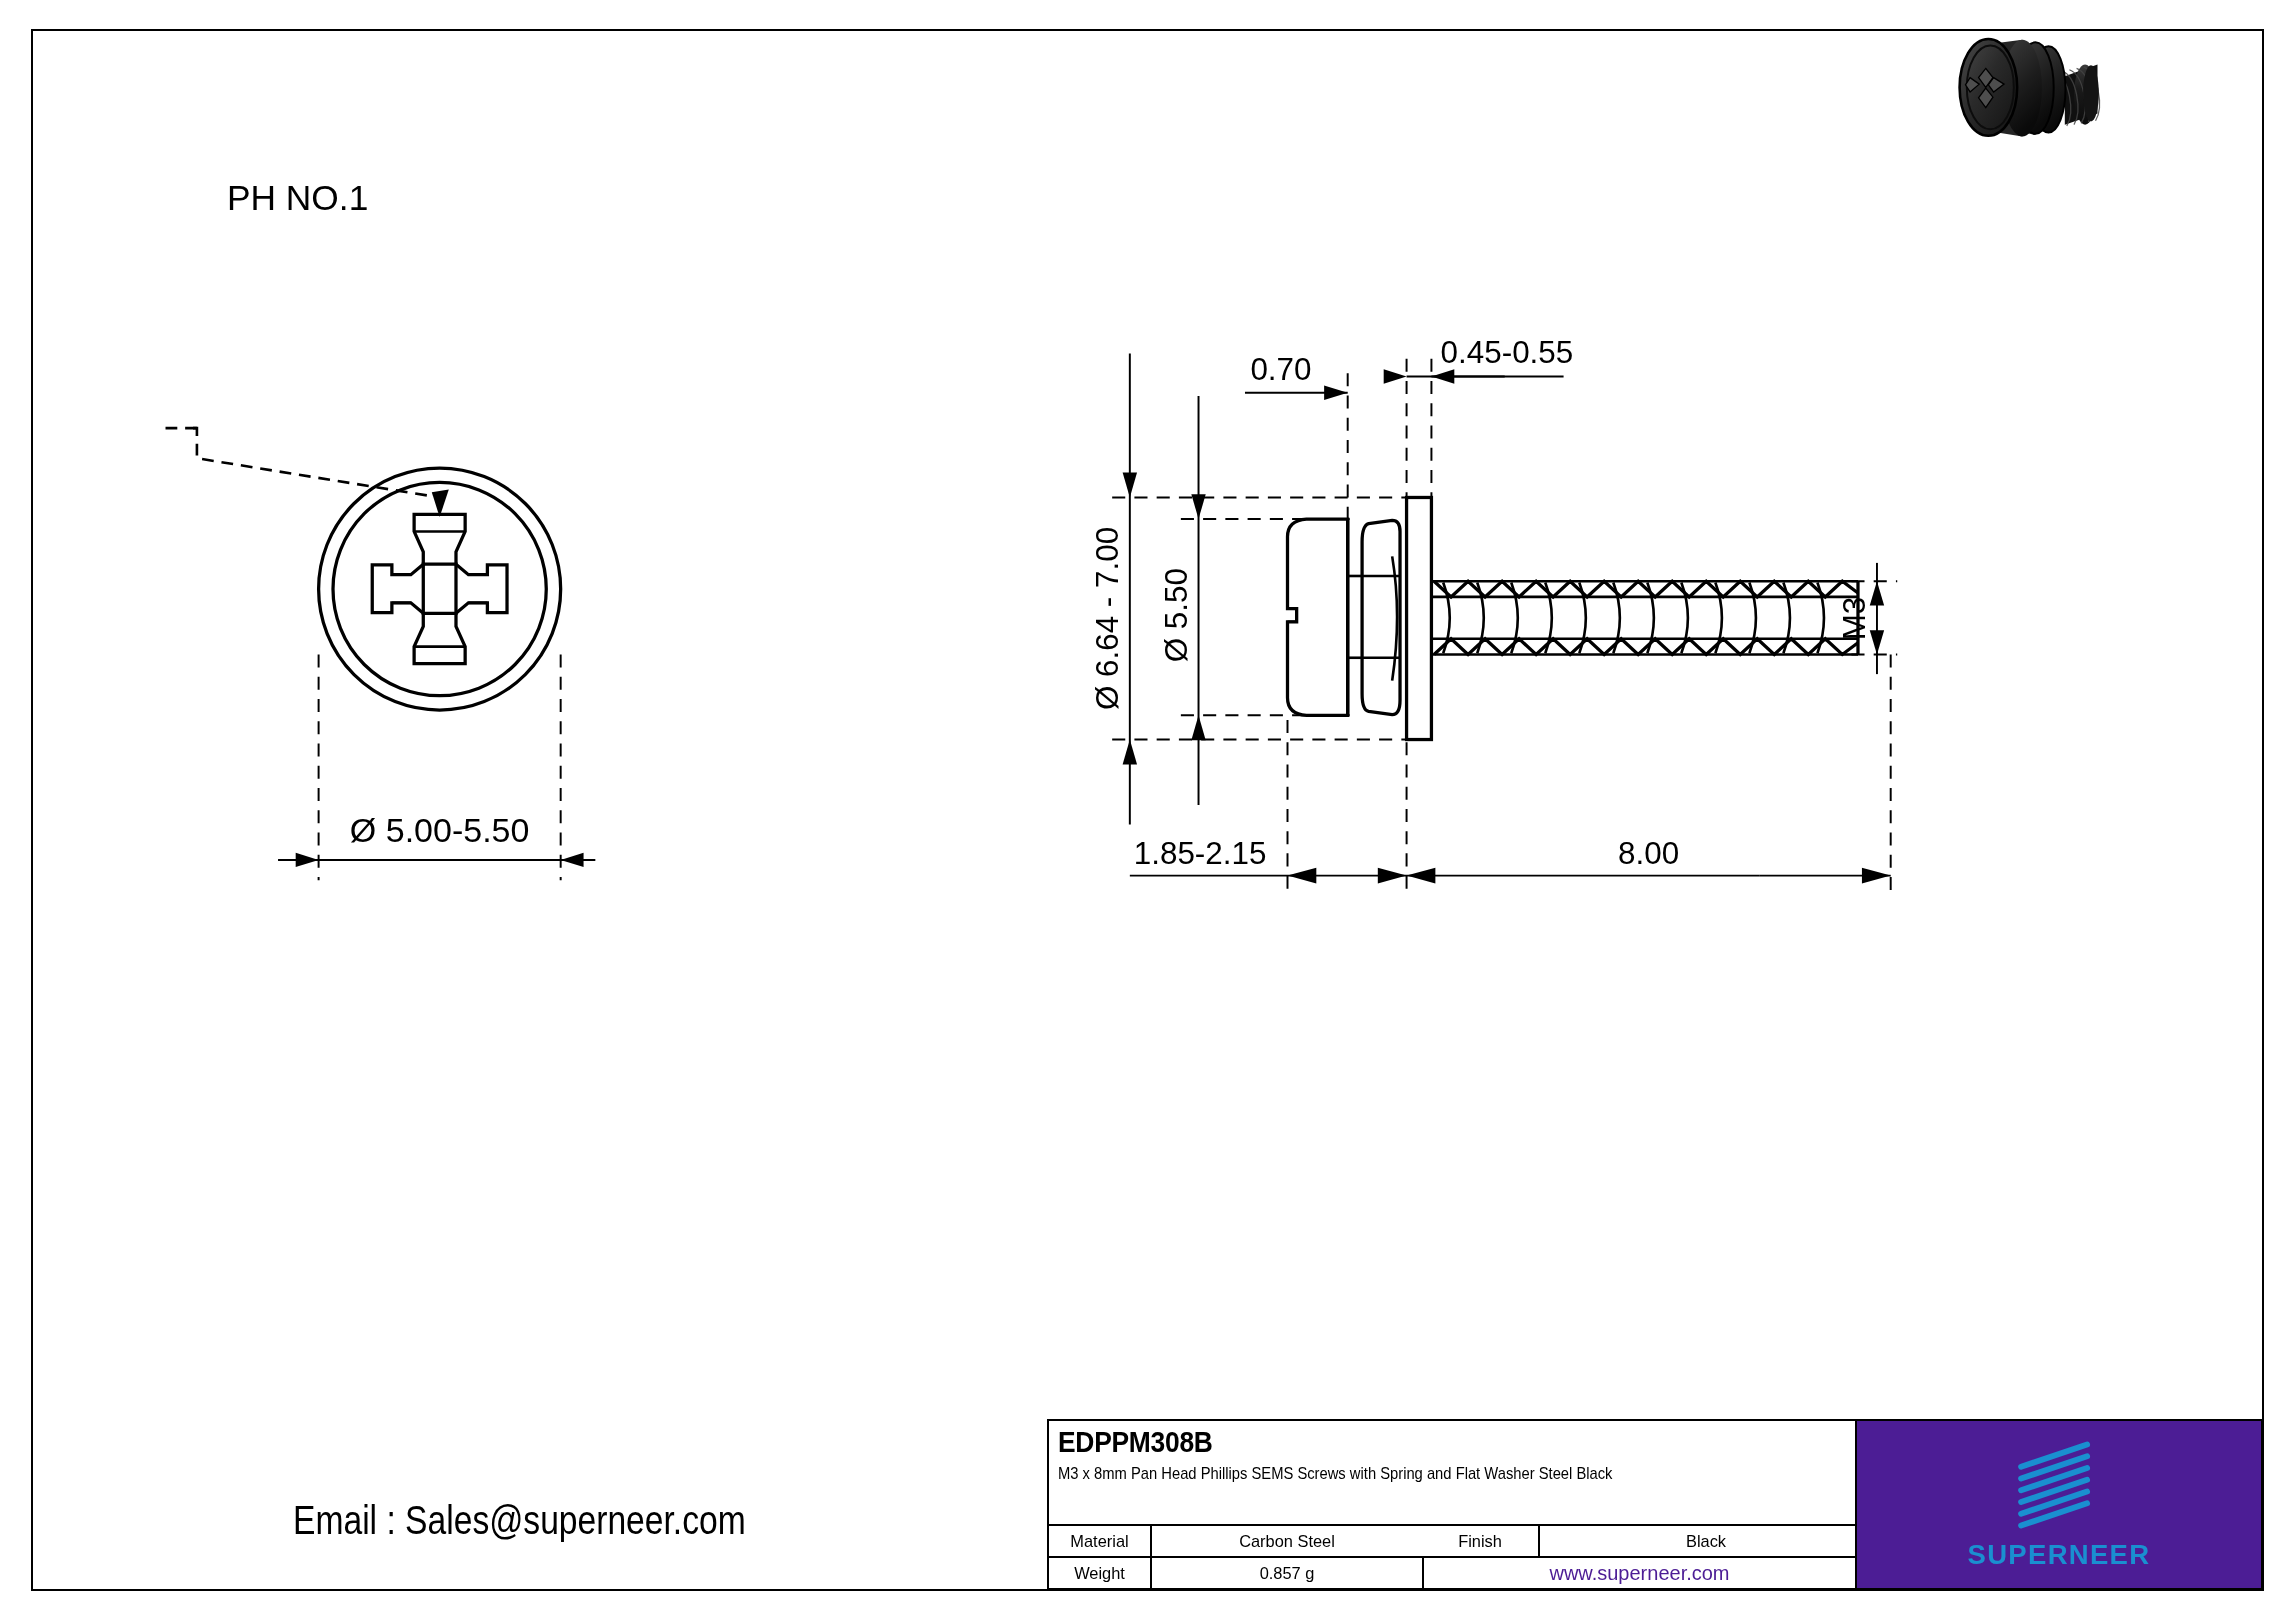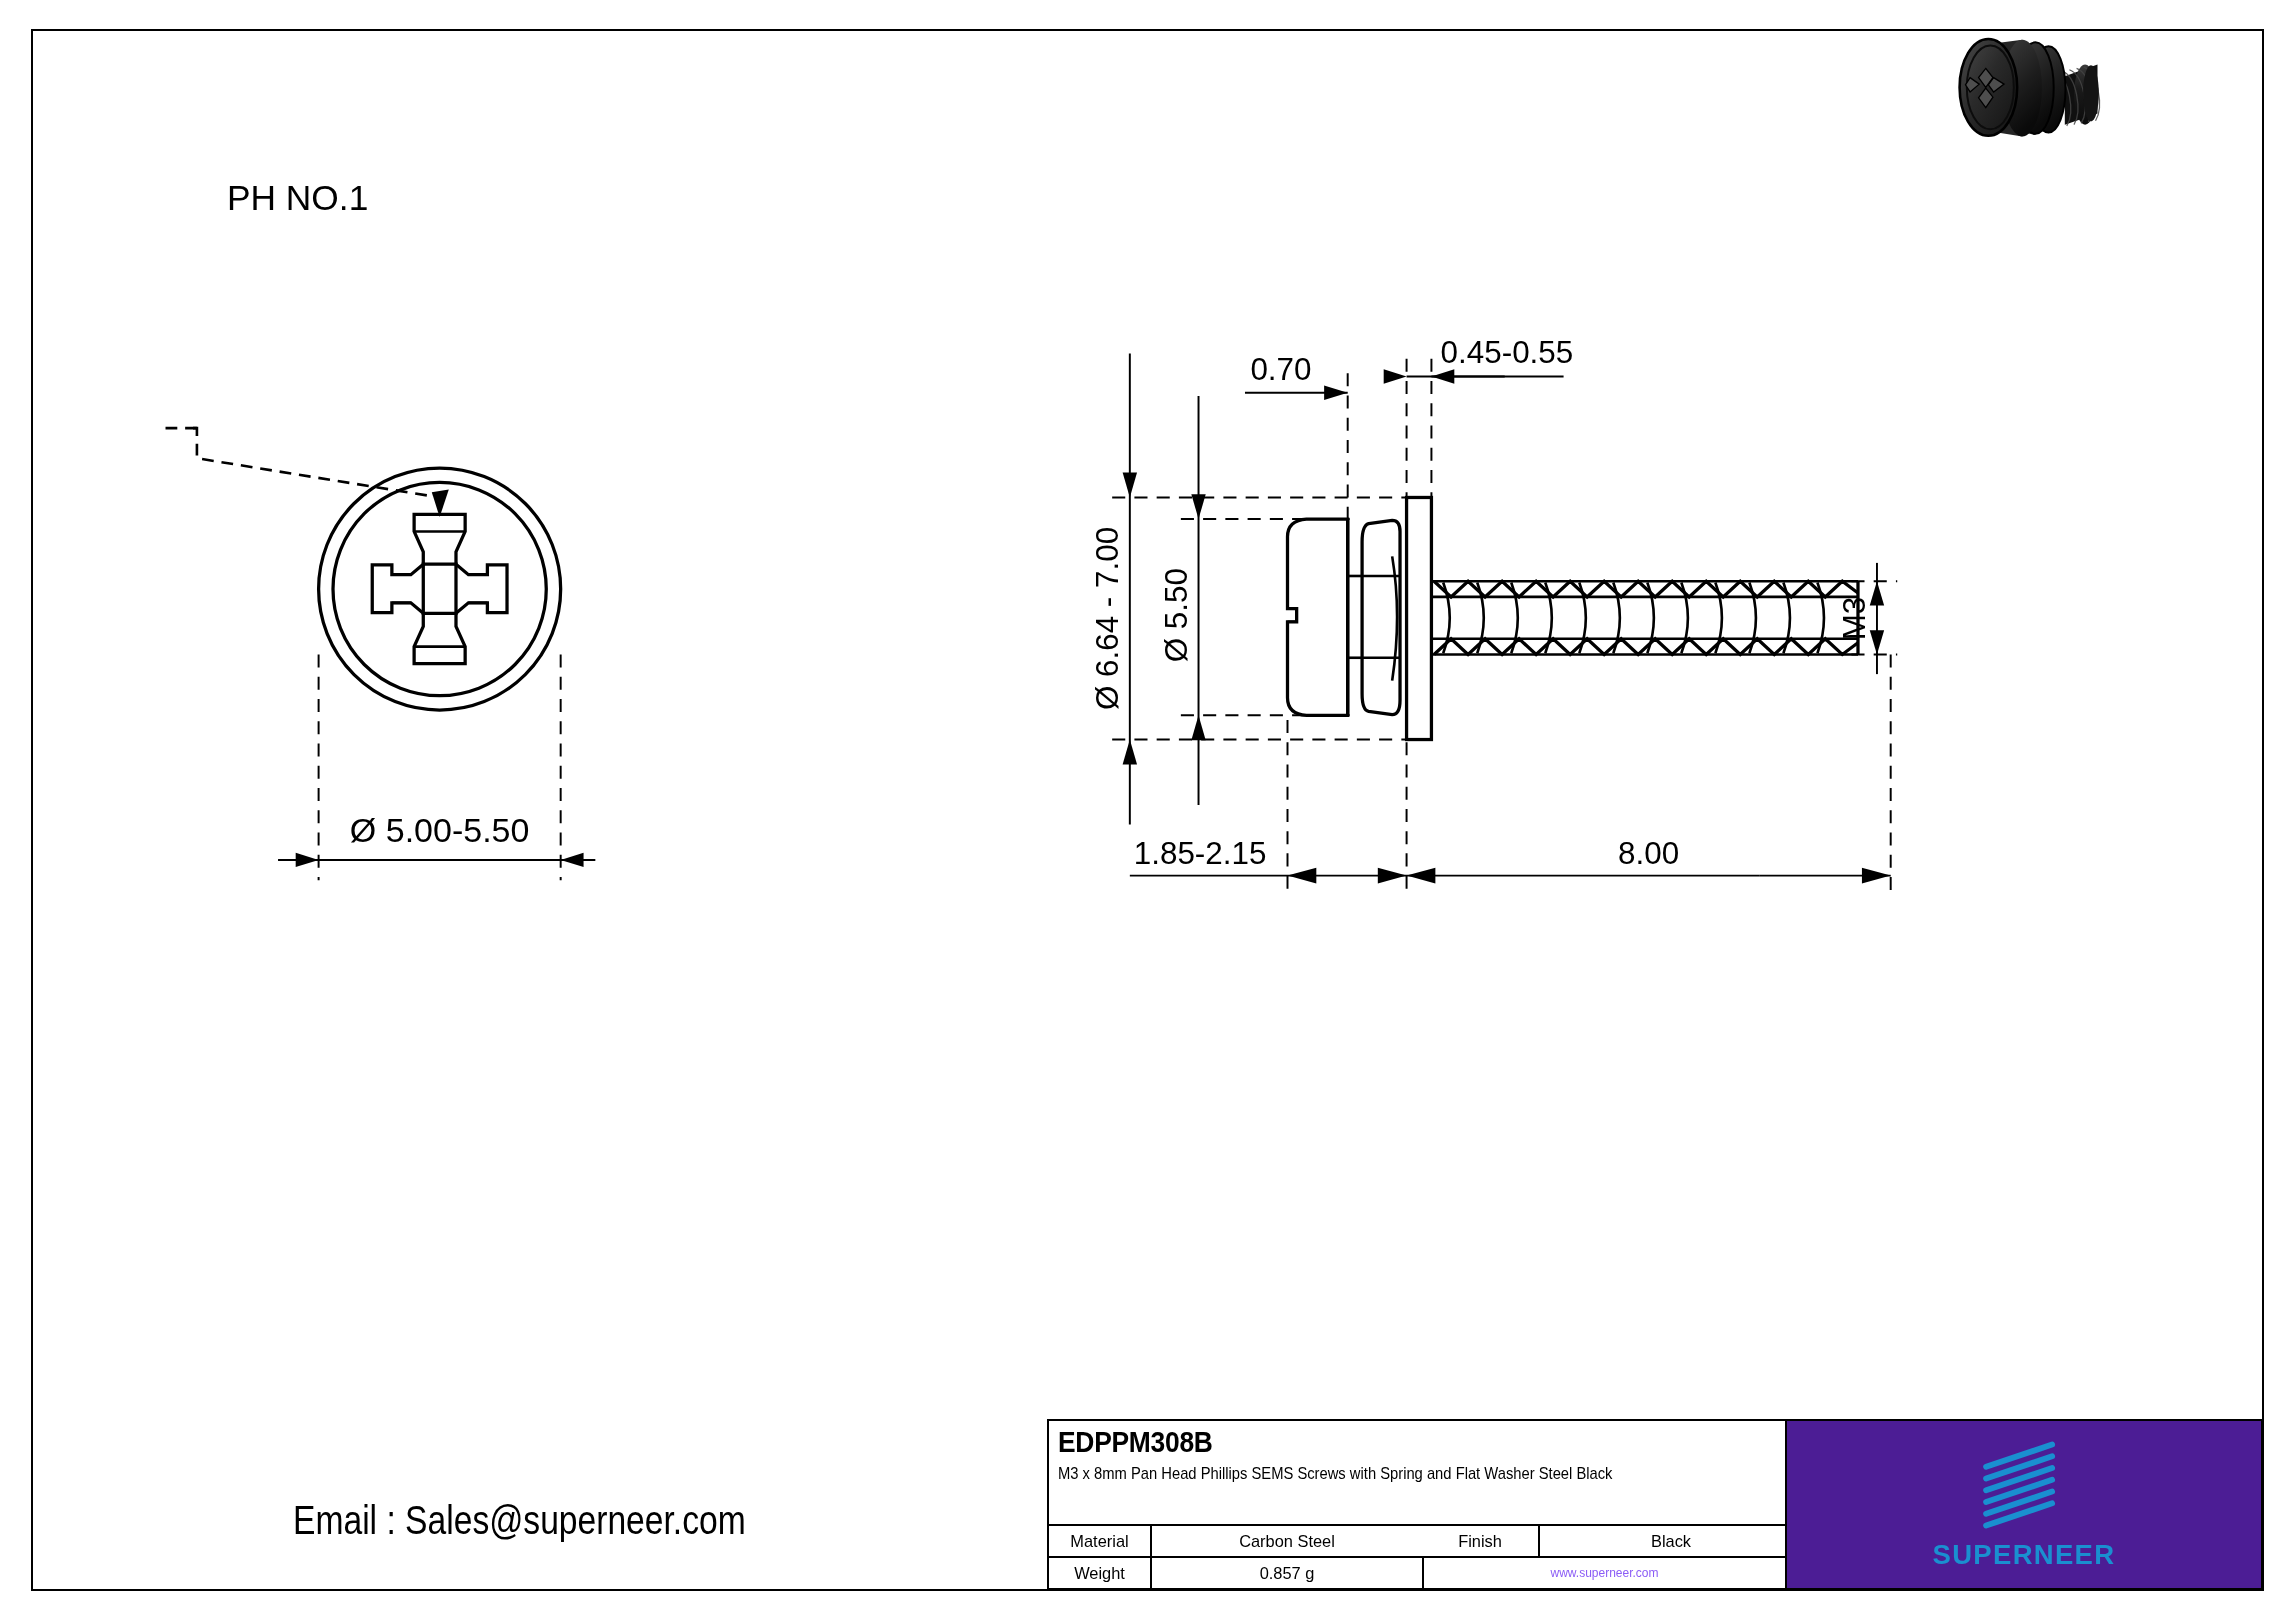--- a/index.html
+++ b/index.html
@@ -38,21 +38,21 @@
   
   #title-block{
     position:absolute; left:1047px; top:1419px;
     width:1216px; height:171px;
     box-sizing:border-box;
     display:flex;
     border:2px solid #000;
     background:#fff;
   }
   #tb-left{
-    width:738px; display:flex; flex-direction:column;
+    width:808px; display:flex; flex-direction:column;
     border-right:2px solid #000; box-sizing:border-box;
   }
   #tb-desc{
     height:105px; box-sizing:border-box;
     border-bottom:2px solid #000;
     padding:5.2px 9.2px 0 9.2px;
     display:flex; flex-direction:column; justify-content:flex-start;
   }
   #tb-partno{
     font-size:30px; font-weight:bold; line-height:1.05;
@@ -71,21 +71,21 @@
   .tb-row.first{ border-bottom:2px solid #000; }
   .tb-cell{
     display:flex; align-items:center; justify-content:center;
     font-size:16.4px; box-sizing:border-box;
     transform-origin:center center;
   }
   .tb-cell.label{ width:103px; border-right:2px solid #000; }
   .tb-cell.value{ width:236px; }
   .tb-cell.label2{ width:118px; border-left:0; border-right:2px solid #000; }
   .tb-cell.value2{ flex:1; }
-  .tb-cell.urlcell{ flex:1; color:#8b5cf6; font-size:12px; }
+  .tb-cell.urlcell{ flex:1; color:#4c1d95; font-size:20px; }
   .divline{ border-left:2px solid #000; }
 
   #tb-logo{
     flex:1; position:relative; display:flex;
     flex-direction:column; align-items:center; justify-content:center;
     background:#4c1d95;
   }
   #logo-mark{ width:98px; height:98px; }
   #logo-word{
     margin-top:2.6px;

